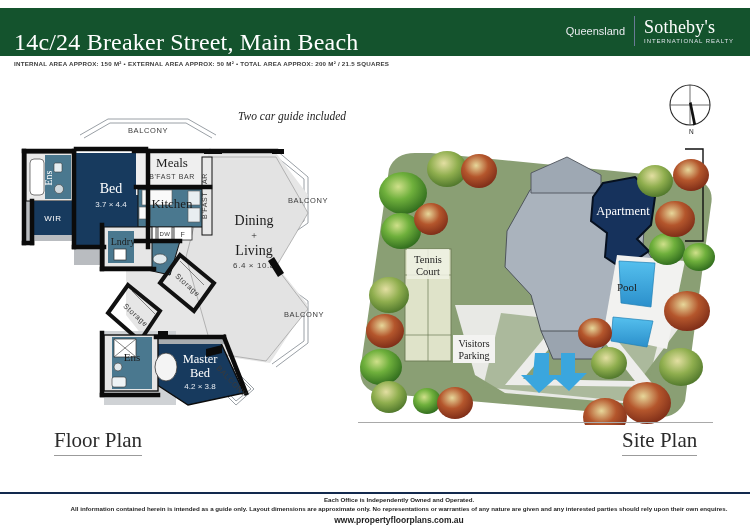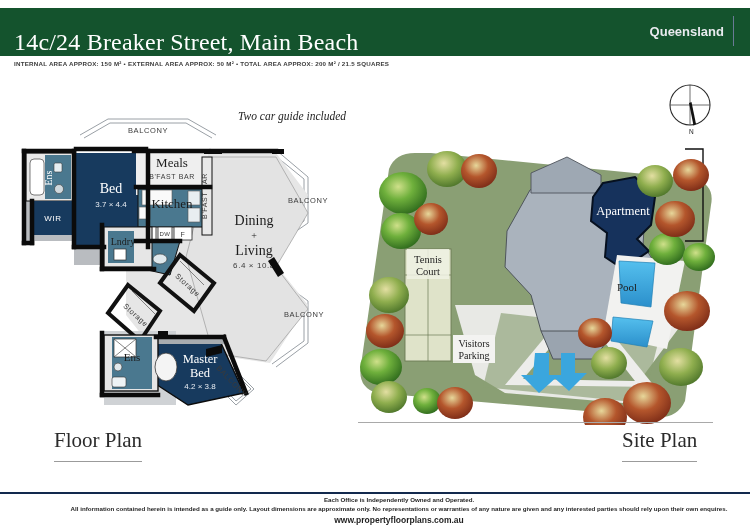--- a/index.html
+++ b/index.html
@@ -5,35 +5,35 @@
   html,body{margin:0;padding:0;background:#fff;}
   body{width:750px;height:530px;position:relative;overflow:hidden;
        font-family:"Liberation Sans",sans-serif;color:#1a1a1a;}
 
   
   .header{position:absolute;left:0;top:8px;width:750px;height:48px;
           background:#14532d;display:flex;align-items:flex-end;}
   .addr{font-family:"Liberation Serif",serif;color:#fff;font-size:24px;
         letter-spacing:.2px;margin-left:14px;white-space:nowrap;}
   .brandwrap{position:absolute;right:16px;top:8px;display:flex;align-items:center;}
-  .qld{font-family:"Liberation Sans",sans-serif;color:#e8eaee;font-size:13px;
-       padding-right:9px;font-weight:bold;}
+  .qld{font-family:"Liberation Sans",sans-serif;color:#e8eaee;font-size:11px;
+       padding-right:9px;}
   .vbar{width:1px;height:30px;background:#6a7a96;}
   .sbrand{padding-left:9px;text-align:left;}
   .sbrand .s1{font-family:"Liberation Serif",serif;color:#fff;font-size:18px;
               line-height:18px;letter-spacing:.2px;}
   .sbrand .s2{font-family:"Liberation Sans",sans-serif;color:#dfe3ea;font-size:6px;
               letter-spacing:.9px;margin-top:2px;}
 
   .areas{position:absolute;left:14px;top:60px;font-size:6.2px;letter-spacing:.25px;
          color:#3b3b3b;font-weight:bold;}
 
   
   .plantitle{position:absolute;font-family:"Liberation Serif",serif;font-size:21px;
-             color:#2b2b2b;border-bottom:1px solid #9b9b9b;padding-bottom:8px;}
+             color:#2b2b2b;border-bottom:1px solid #9b9b9b;padding-bottom:2px;}
   #floor-plan-title{left:54px;top:428px;}
   #site-plan-title{left:622px;top:428px;text-align:center;}
   .hr-site{position:absolute;left:358px;top:422px;width:355px;height:1px;background:#a9a9a9;}
 
   
   .carnote{position:absolute;left:238px;top:110px;font-family:"Liberation Serif",serif;
            font-style:italic;font-size:11.5px;color:#222;}
 
   
   .compass{position:absolute;left:664px;top:80px;width:56px;height:56px;}
@@ -58,20 +58,24 @@
   .f3{font-size:8.5px;font-weight:bold;margin-top:3px;}
 </style>
 </head>
 <body>
 
 <div class="header">
   <div class="addr">14c/24 Breaker Street, Main Beach</div>
   <div class="brandwrap">
     <div class="qld">Queensland</div>
     <div class="vbar"></div>
+    <div class="sbrand">
+      <div class="s1">Sotheby's</div>
+      <div class="s2">INTERNATIONAL REALTY</div>
+    </div>
   </div>
 </div>
 <div class="areas">INTERNAL AREA APPROX: 150 M² • EXTERNAL AREA APPROX: 50 M² • TOTAL AREA APPROX: 200 M² / 21.5 SQUARES</div>
 
 <div class="carnote">Two car guide included</div>
 
 <div class="compass">
   <svg width="56" height="56" viewBox="0 0 56 56">
     <circle cx="26" cy="25" r="20" fill="#fff" stroke="#2b2b2b" stroke-width="1.1"></circle>
     <line x1="26" y1="5" x2="26" y2="45" stroke="#4a4a4a" stroke-width=".8"></line>

